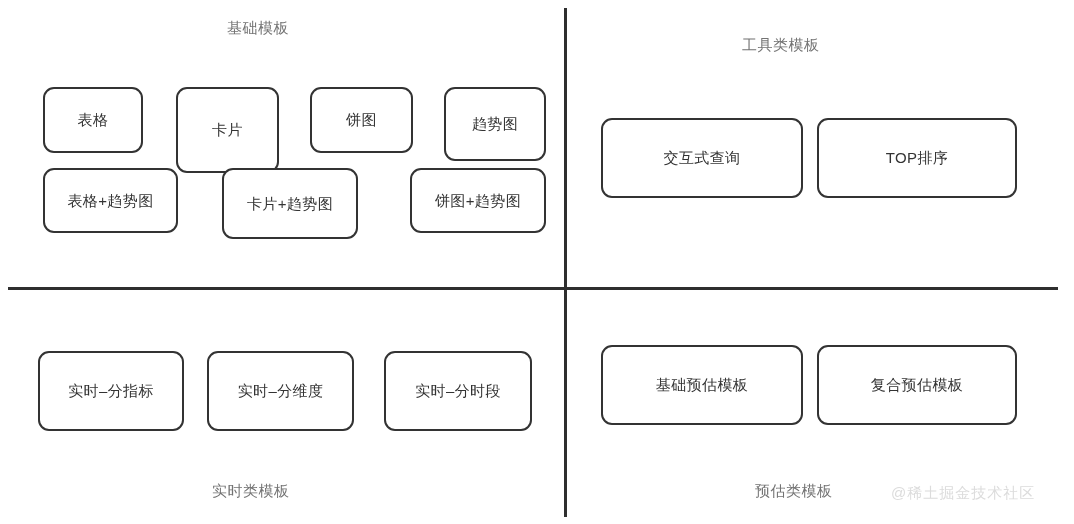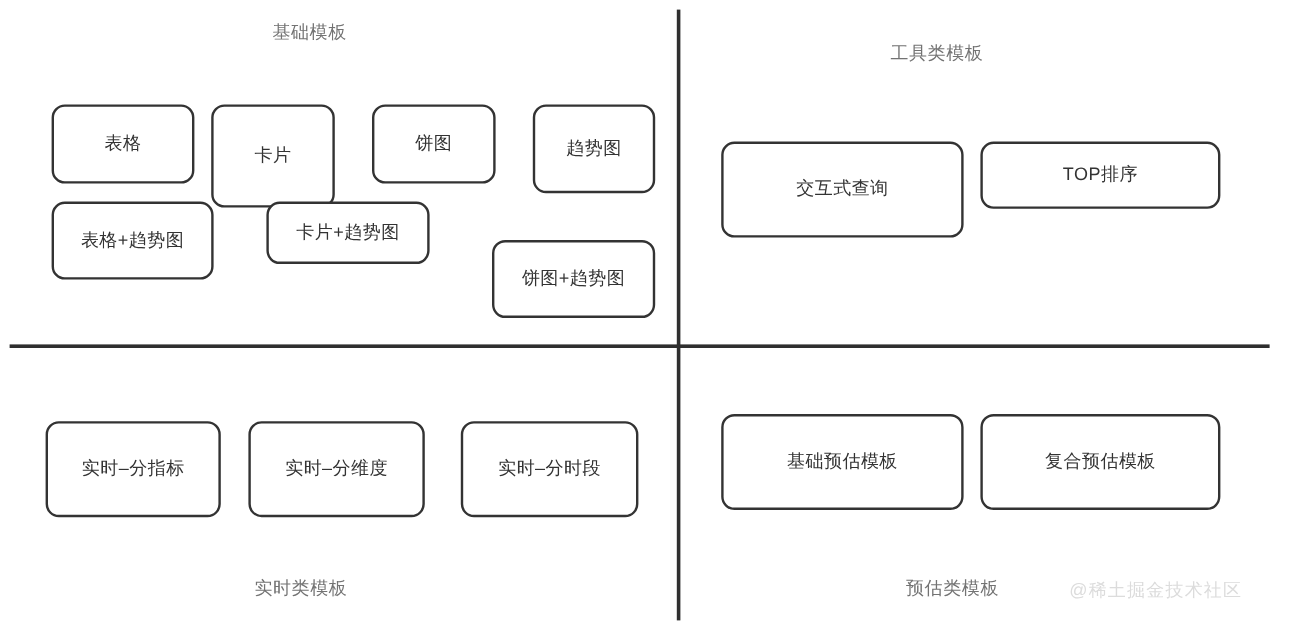--- a/index.html
+++ b/index.html
@@ -62,32 +62,32 @@
     align-items: center;
     justify-content: center;
     font-size: 15px;
     line-height: 20px;
     color: #333333;
     white-space: nowrap;
     letter-spacing: 0.4px;
   }
 
   
-  .n-table      { left: 43px;  top: 87px;  width: 119px; height: 66px; }
+  .n-table      { left: 43px;  top: 87px;  width: 100px; height: 66px; }
   .n-card       { left: 176px; top: 87px;  width: 103px; height: 86px; }
   .n-pie        { left: 310px; top: 87px;  width: 103px; height: 66px; }
   .n-trend      { left: 444px; top: 87px;  width: 102px; height: 74px; }
   
   .n-table-trend { left: 43px;  top: 168px; width: 135px; height: 65px; }
-  .n-card-trend  { left: 222px; top: 168px; width: 136px; height: 52px; }
-  .n-pie-trend   { left: 410px; top: 168px; width: 136px; height: 65px; margin-top: 32px; }
+  .n-card-trend  { left: 222px; top: 168px; width: 136px; height: 71px; }
+  .n-pie-trend   { left: 410px; top: 168px; width: 136px; height: 65px; }
 
   
   .n-interactive { left: 601px; top: 118px; width: 202px; height: 80px; }
-  .n-topsort     { left: 817px; top: 118px; width: 200px; height: 56px; }
+  .n-topsort     { left: 817px; top: 118px; width: 200px; height: 80px; }
 
   
   .n-rt-metric   { left: 38px;  top: 351px; width: 146px; height: 80px; }
   .n-rt-dim      { left: 207px; top: 351px; width: 147px; height: 80px; }
   .n-rt-time     { left: 384px; top: 351px; width: 148px; height: 80px; }
 
   
   .n-base-fc     { left: 601px; top: 345px; width: 202px; height: 80px; }
   .n-comp-fc     { left: 817px; top: 345px; width: 200px; height: 80px; }
 

